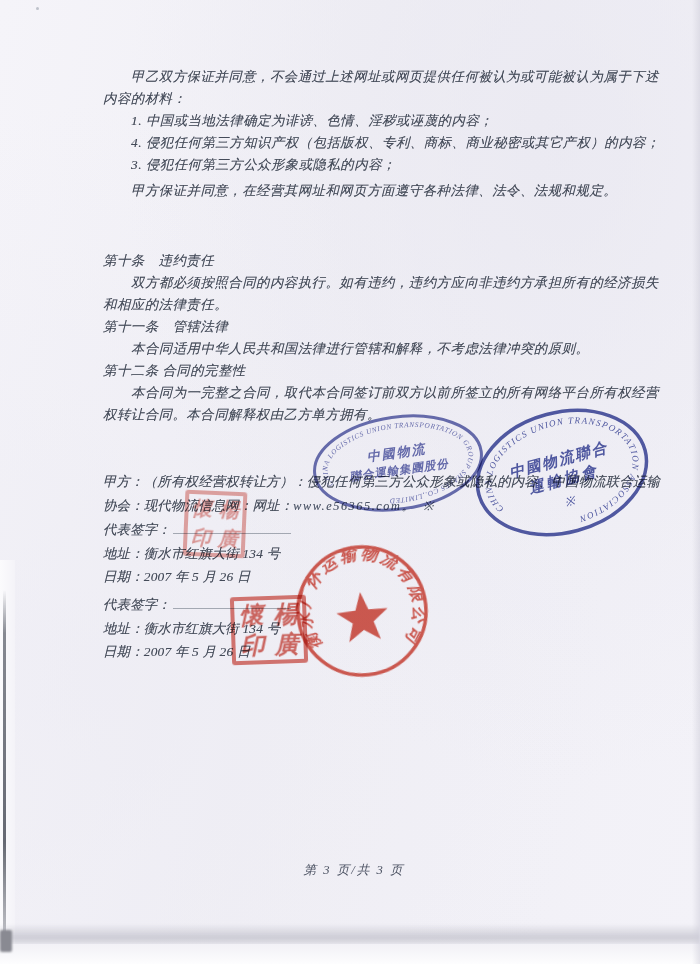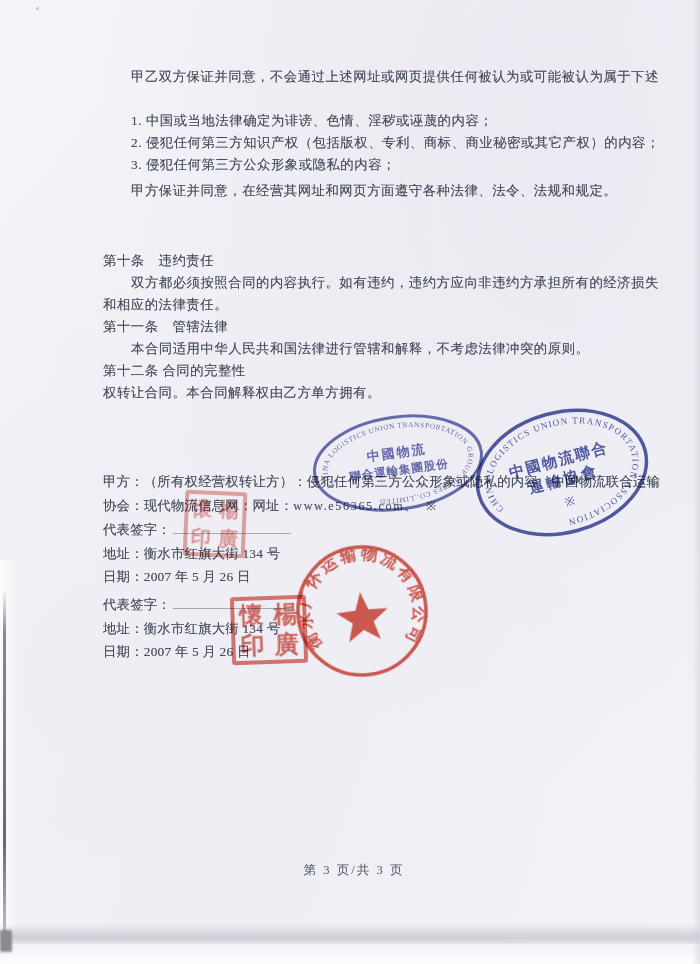--- a/index.html
+++ b/index.html
@@ -8,20 +8,21 @@
     background:#e9e8ed;
     font-family:"Liberation Serif", serif;
   }
   #paper {
     position:relative; width:700px; height:964px; overflow:hidden;
     background:
       radial-gradient(ellipse at 80% 15%, rgba(232,231,240,.7), rgba(232,231,240,0) 55%),
       radial-gradient(ellipse at 15% 70%, rgba(236,235,243,.6), rgba(236,235,243,0) 60%),
       linear-gradient(100deg, #f5f4f9 0%, #f0eff5 45%, #f3f2f8 100%);
     color:#454b59;
+    font-style:italic;
   }
   
   .para { position:absolute; left:103px; width:560px; font-size:13.4px;
           line-height:21.9px; letter-spacing:0.5px; color:#444b59;
           text-shadow:0 0 0.5px rgba(68,75,89,.45); }
   .para .ln { white-space:nowrap; }
   .ind { padding-left:28px; }
   .item { padding-left:28px; }
   .sig-block { position:absolute; left:103px; width:580px; font-size:13.4px;
                line-height:23.6px; letter-spacing:0.2px; color:#444b59;
@@ -74,25 +75,26 @@
   .speck-2 { position:absolute; left:540px; top:194px; width:4px; height:3px;
     background:#a6abb6; border-radius:50%; opacity:.55; }
 </style>
 </head>
 <body>
 
 <div id="paper">
 
   <div class="para" style="top:66px">
     <div class="ln ind">甲乙双方保证并同意，不会通过上述网址或网页提供任何被认为或可能被认为属于下述</div>
+    <div class="ln">内容的材料：</div>
   </div>
 
   <div class="para" style="top:110px">
     <div class="ln item">1. 中国或当地法律确定为诽谤、色情、淫秽或诬蔑的内容；</div>
-    <div class="ln item">2. 侵犯任何第三方知识产权（包括版权、专利、商标、商业秘密或其它产权）的内容；</div>
+    <div class="ln item">4. 侵犯任何第三方知识产权（包括版权、专利、商标、商业秘密或其它产权）的内容；</div>
     <div class="ln item">3. 侵犯任何第三方公众形象或隐私的内容；</div>
   </div>
 
   <div class="para" style="top:180px">
     <div class="ln ind">甲方保证并同意，在经营其网址和网页方面遵守各种法律、法令、法规和规定。</div>
   </div>
 
 
   <div class="para" style="top:272px">
     <div class="ln ind">双方都必须按照合同的内容执行。如有违约，违约方应向非违约方承担所有的经济损失</div>
@@ -106,20 +108,21 @@
     <div class="ln">第十一条　管辖法律</div>
   </div>
   <div class="para" style="top:338px">
     <div class="ln ind">本合同适用中华人民共和国法律进行管辖和解释，不考虑法律冲突的原则。</div>
   </div>
 
   <div class="para" style="top:360px">
     <div class="ln">第十二条 合同的完整性</div>
   </div>
   <div class="para" style="top:382px">
+    <div class="ln ind">本合同为一完整之合同，取代本合同签订前双方以前所签立的所有网络平台所有权经营</div>
     <div class="ln">权转让合同。本合同解释权由乙方单方拥有。</div>
   </div>
 
   <div class="sig-block" style="top:470px">
     <div class="ln">甲方：（所有权经营权转让方）：侵犯任何第三方公众形象或隐私的内容、中国物流联合运输</div>
     <div class="ln"><span>协会：现代物流信息网：网址：</span><span class="website">www.e56365.com。</span><span class="mark-star">※</span></div>
     <div class="ln"><span>代表签字：</span><span class="sig-line"></span></div>
     <div class="ln">地址：衡水市红旗大街 134 号</div>
     <div class="ln">日期：2007 年 5 月 26 日</div>
   </div>

